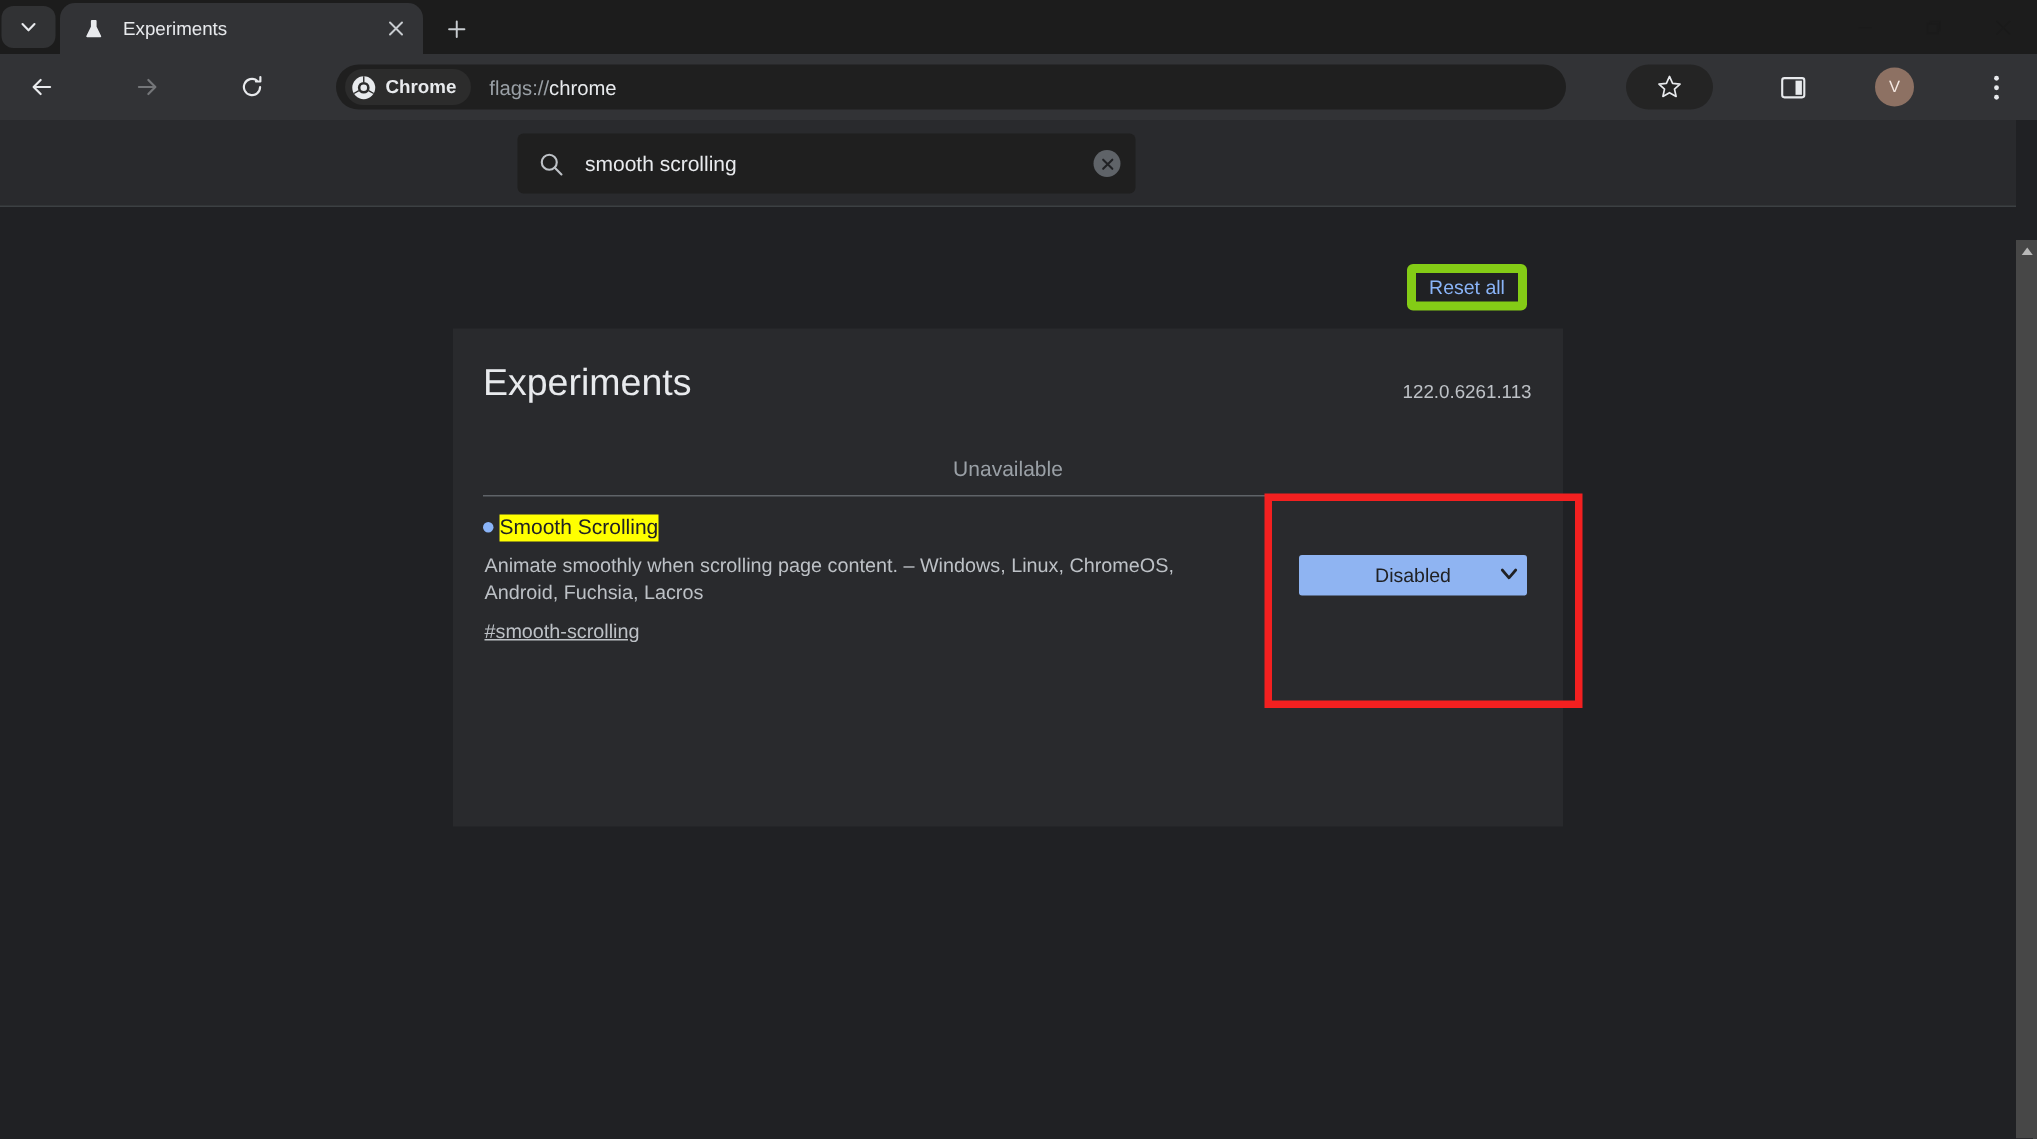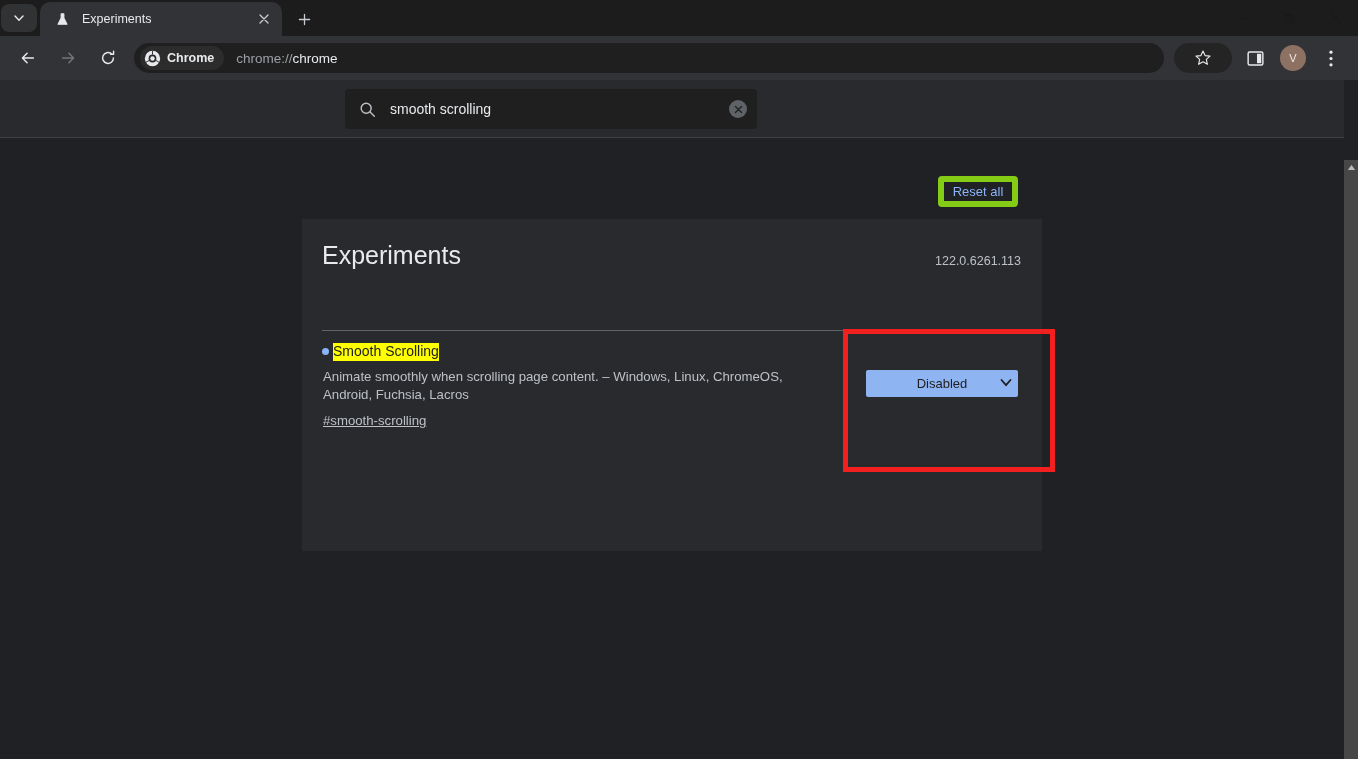--- a/index.html
+++ b/index.html
@@ -106,20 +106,21 @@
   
   .toolbar {
     position: absolute;
     top: 36px; left: 0;
     width: 1358px;
     height: 44px;
     background: #323336;
     display: flex;
     align-items: center;
     padding: 0 8px;
+    gap: 30px;
   }
 
   .nav-btn {
     width: 30px; height: 30px;
     margin: 0 5px;
     display: flex; align-items: center; justify-content: center;
     border-radius: 50%;
     cursor: pointer;
   }
 
@@ -482,21 +483,21 @@
     <div class="omnibox">
       <div class="chrome-chip">
         <svg width="17" height="17" viewBox="0 0 20 20">
           <circle cx="10" cy="10" r="9" fill="#e8eaed"></circle>
           <circle cx="10" cy="10" r="4.6" fill="#2c2c2c"></circle>
           <circle cx="10" cy="10" r="2.6" fill="#e8eaed"></circle>
           <path d="M10 1 L10 5.4 M2.2 14.5 L6.2 12.2 M17.8 14.5 L13.8 12.2" stroke="#2c2c2c" stroke-width="1.1"></path>
         </svg>
         <span class="chrome-chip-label">Chrome</span>
       </div>
-      <div class="omnibox-url"><span>chrome://</span><span class="bright">chrome</span></div>
+      <div class="omnibox-url"><span>flags://</span><span class="bright">chrome</span></div>
     </div>
 
     <div class="toolbar-icon star-btn">
       <svg width="18" height="18" viewBox="0 0 20 20">
         <path d="M10 2.2 L12.3 7.3 L17.8 7.9 L13.7 11.6 L14.9 17 L10 14.2 L5.1 17 L6.3 11.6 L2.2 7.9 L7.7 7.3 Z" stroke="#e8eaed" stroke-width="1.25" fill="none" stroke-linejoin="round"></path>
       </svg>
     </div>
 
     <div class="toolbar-icon">
       <svg width="17" height="17" viewBox="0 0 18 18">
@@ -536,20 +537,21 @@
     </div>
 
     <button class="reset-all">Reset all</button>
 
     <div class="content-card">
 
       <div class="exp-title">Experiments</div>
       <div class="version">122.0.6261.113</div>
 
       <div class="tabs-row">
+        <div class="exp-tab">Unavailable</div>
       </div>
 
       <div class="flag-entry">
         <div class="flag-name-row">
           <span class="flag-dot"></span>
           <span class="flag-name">Smooth Scrolling</span>
         </div>
         <div class="flag-desc">Animate smoothly when scrolling page content. – Windows, Linux, ChromeOS, Android, Fuchsia, Lacros</div>
         <span class="flag-anchor">#smooth-scrolling</span>
       </div>

